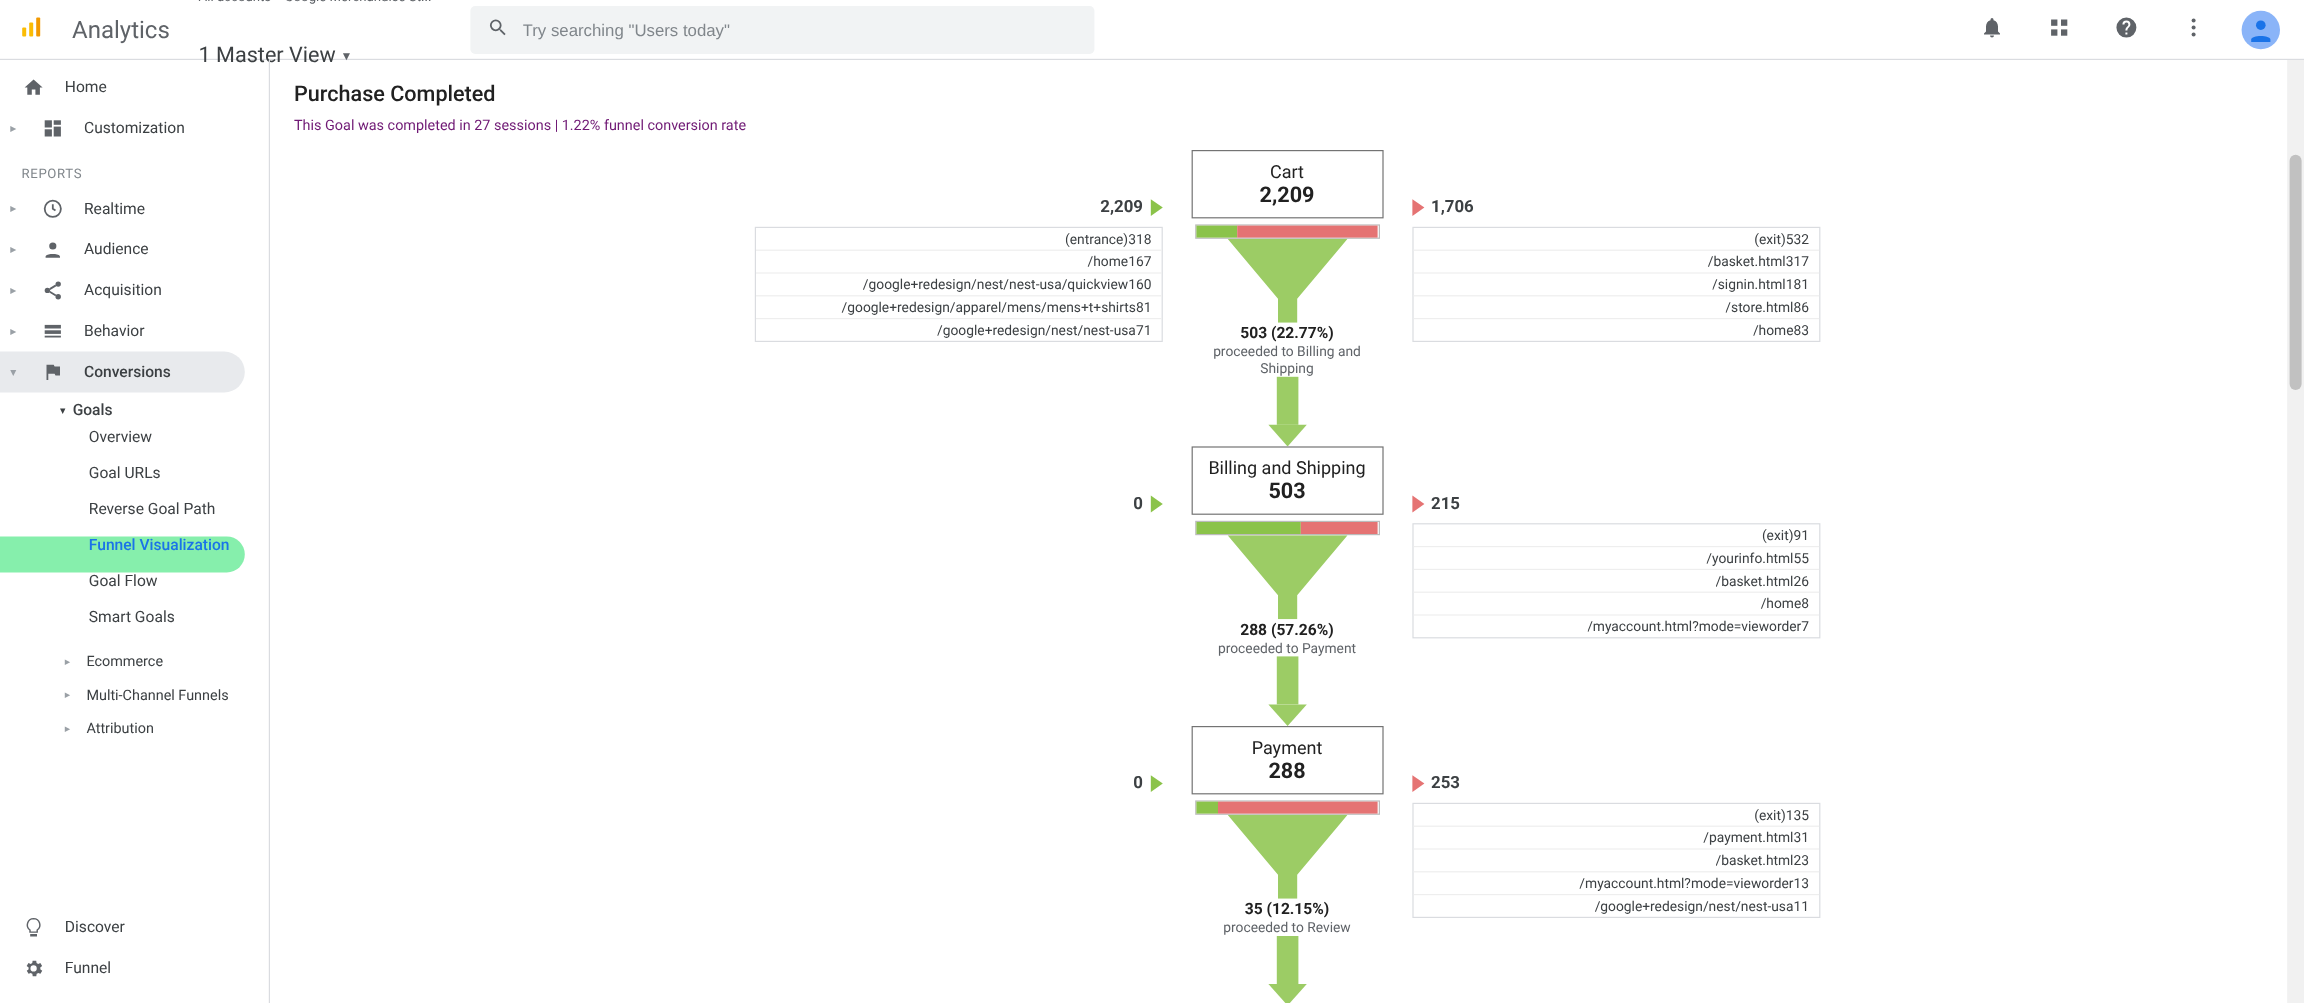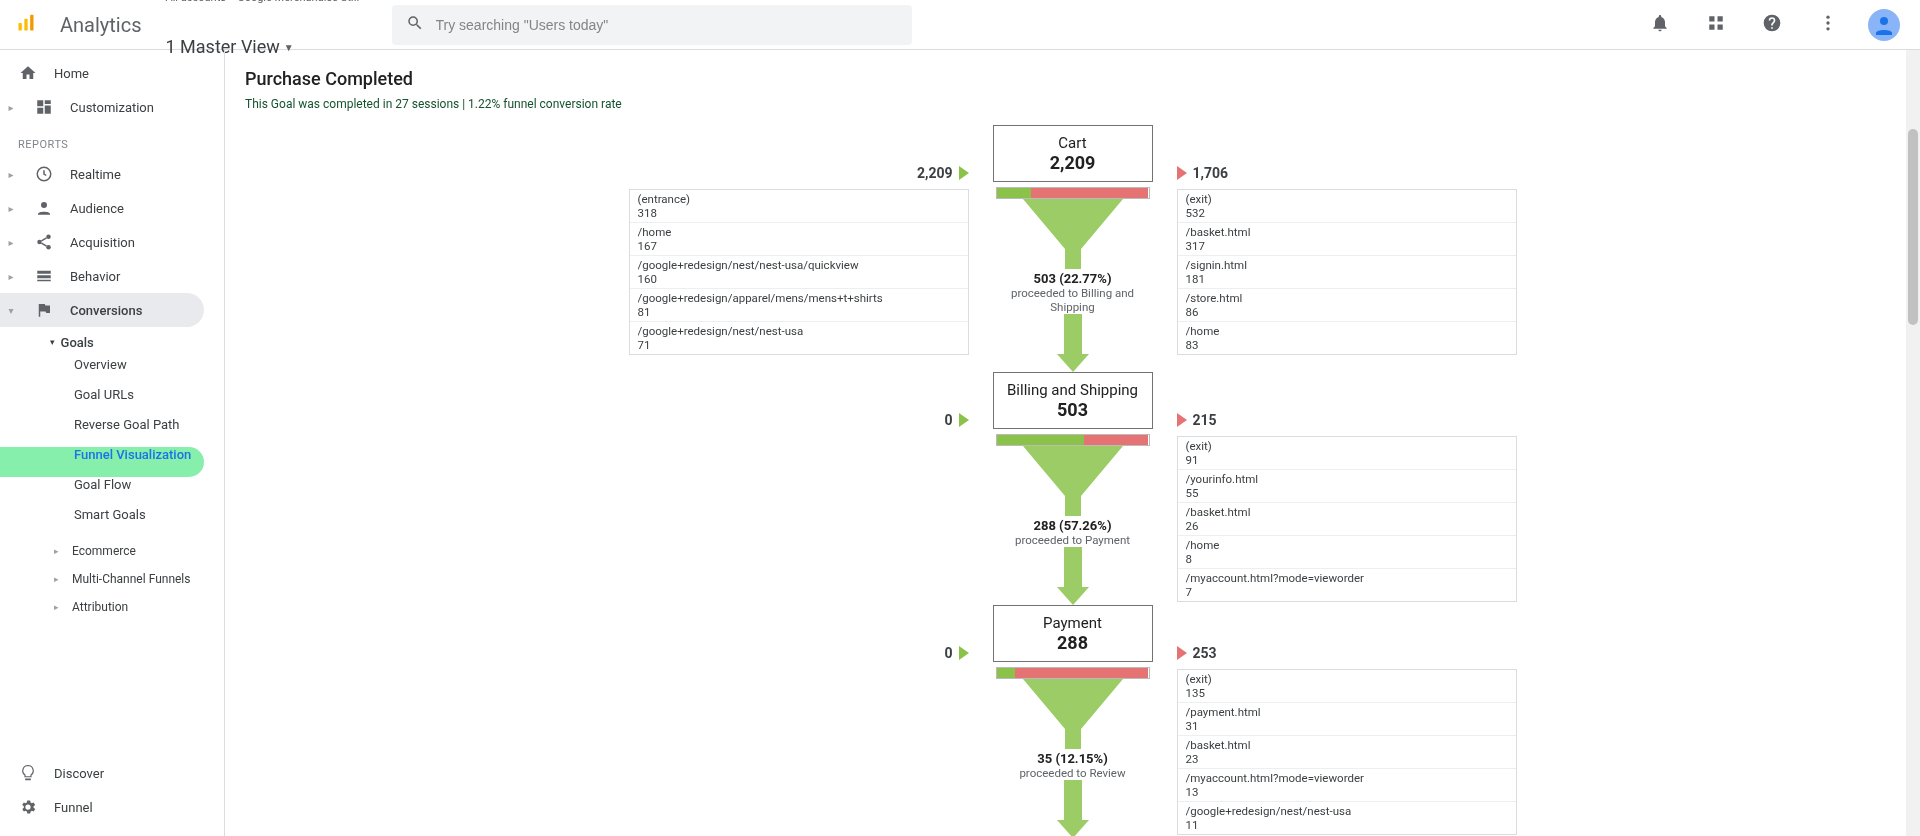--- a/index.html
+++ b/index.html
@@ -33,42 +33,42 @@
 .nav-sub2 { padding-left: 74px; height: 30px; display: flex; align-items: flex-start; cursor: pointer; }
 .nav-sub2.selected { color: #1a73e8; background: #86efac; border-top-right-radius: 24px; border-bottom-right-radius: 24px; margin-right: 20px; font-weight: 500; }
 .nav-sub-header { padding-left: 50px; height: 30px; display: flex; align-items: center; gap: 6px; cursor: pointer; font-weight: 500; }
 .nav-sub-expand { padding-left: 54px; height: 28px; display: flex; align-items: center; gap: 6px; cursor: pointer; font-size: 12px; }
 .nav-sub-expand .chev { width: 12px; color: #9aa0a6; font-size: 9px; }
 
 
 .main { flex: 1; overflow: auto; position: relative; }
 .content { padding: 18px 20px 40px; }
 .page-title { font-size: 18px; font-weight: 500; color: #212121; margin-bottom: 8px; }
-.page-sub   { font-size: 12px; color: #14532d; margin-bottom: 14px; }
+.page-sub   { font-size: 12px; color: #701a75; margin-bottom: 14px; }
 
 .funnel-row { display: flex; justify-content: center; gap: 24px; }
 .col-in, .col-out { width: 340px; display: flex; flex-direction: column; align-items: flex-end; }
 .col-out { align-items: flex-start; }
 .col-mid { width: 160px; display: flex; flex-direction: column; align-items: center; }
 
 .step-box { width: 160px; border: 1px solid #737373; background: #fff; padding: 8px 6px; text-align: center; }
 .step-name { font-size: 15px; color: #212121; }
 .step-count { font-size: 18px; font-weight: 700; color: #212121; }
 
 .thru-bar { width: 154px; height: 12px; margin-top: 5px; display: flex; border: 1px solid #bbb; }
 .thru-green { background: #8bc34a; }
 .thru-red   { background: #e57373; }
 
 .arrow-count { font-size: 14px; font-weight: 700; display: flex; align-items: center; gap: 6px; margin-top: 40px; }
 .tri { width: 0; height: 0; }
 .tri.green-r { border-top: 7px solid transparent; border-bottom: 7px solid transparent; border-left: 10px solid #8bc34a; }
 .tri.red-r   { border-top: 7px solid transparent; border-bottom: 7px solid transparent; border-left: 10px solid #e57373; }
 
 .path-table { margin-top: 8px; border: 1px solid #dadce0; font-size: 11.5px; width: 340px; }
-.path-table .row { display: flex; justify-content: flex-end; padding: 2px 8px; border-bottom: 1px solid #eee; flex-direction: column; }
+.path-table .row { display: flex; justify-content: flex-end; padding: 2px 8px; border-bottom: 1px solid #eee; }
 .path-table .row:last-child { border-bottom: none; }
 .path-table .name { color: #3c4043; white-space: nowrap; overflow: hidden; text-overflow: ellipsis; max-width: 270px; }
 .path-table .val  { color: #3c4043; }
 
 .funnel-shape { width: 100px; height: 70px; position: relative; margin-top: 0; }
 .funnel-shape svg { width: 100%; height: 100%; }
 .proceed { text-align: center; font-size: 13px; margin-top: 2px; }
 .proceed .pct  { font-weight: 700; color: #212121; }
 .proceed .lbl  { font-size: 11.5px; color: #5f6368; }
 .stem { width: 18px; height: 40px; background: #9ccc65; }

